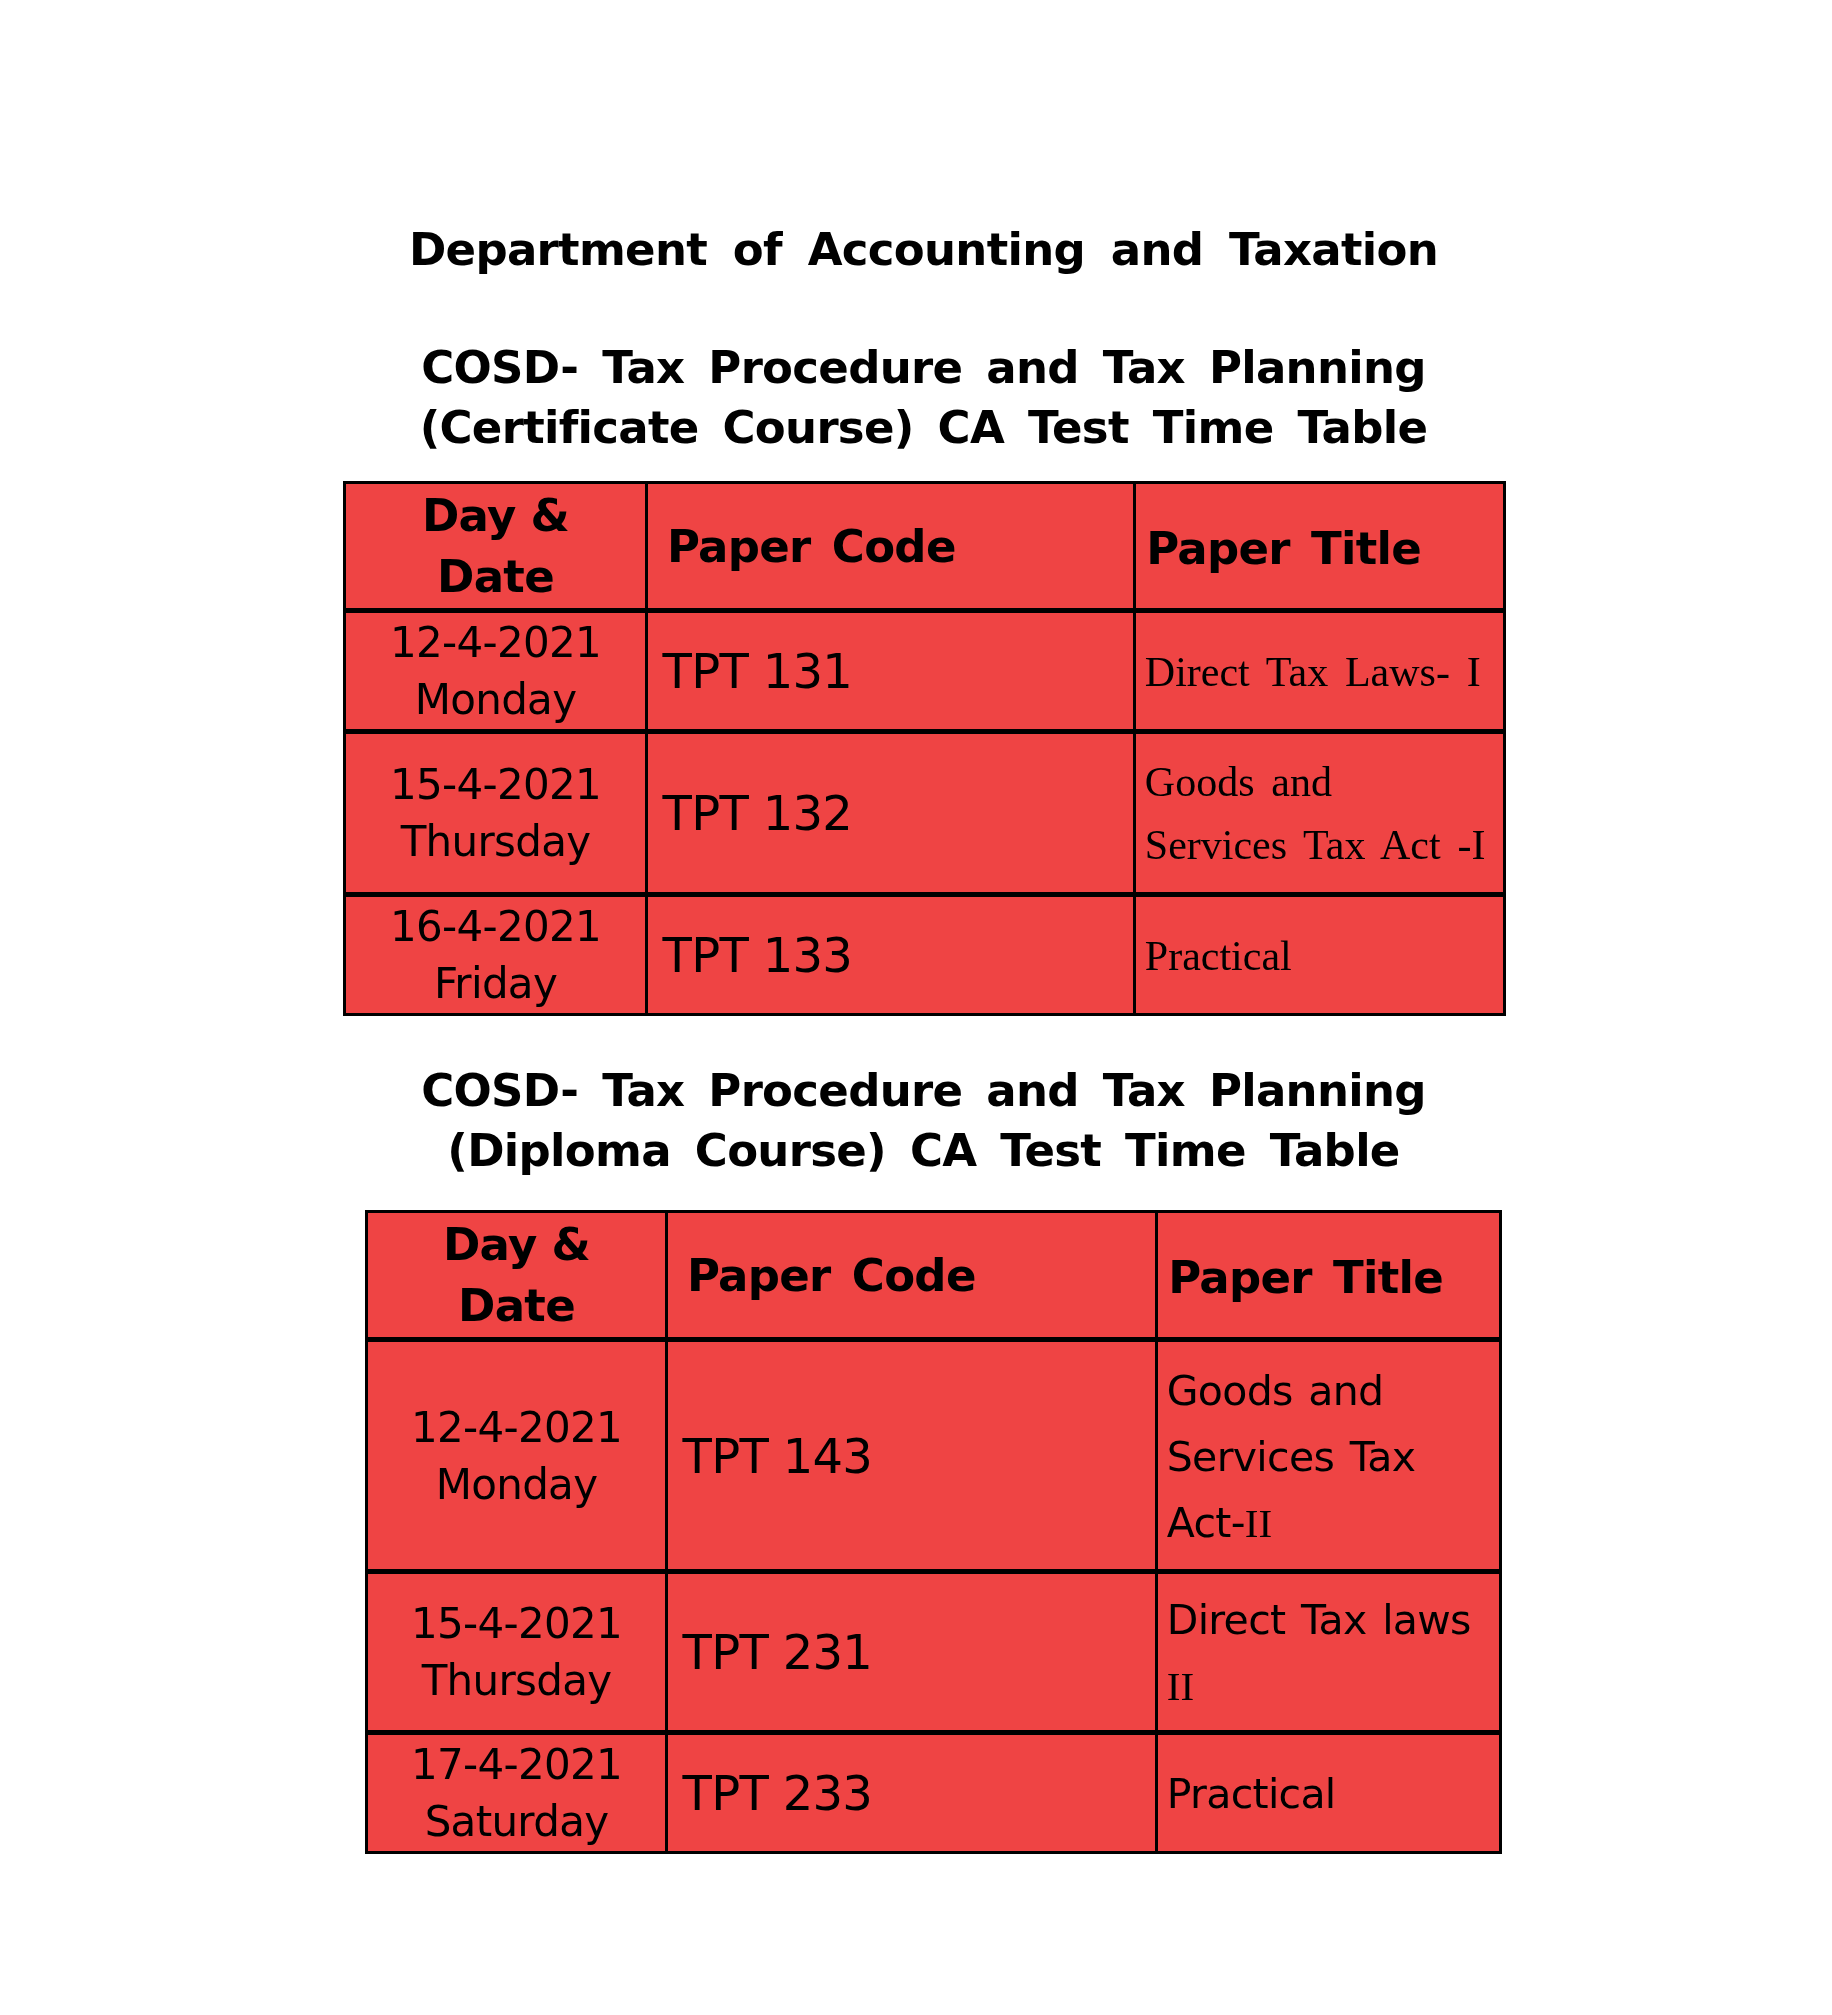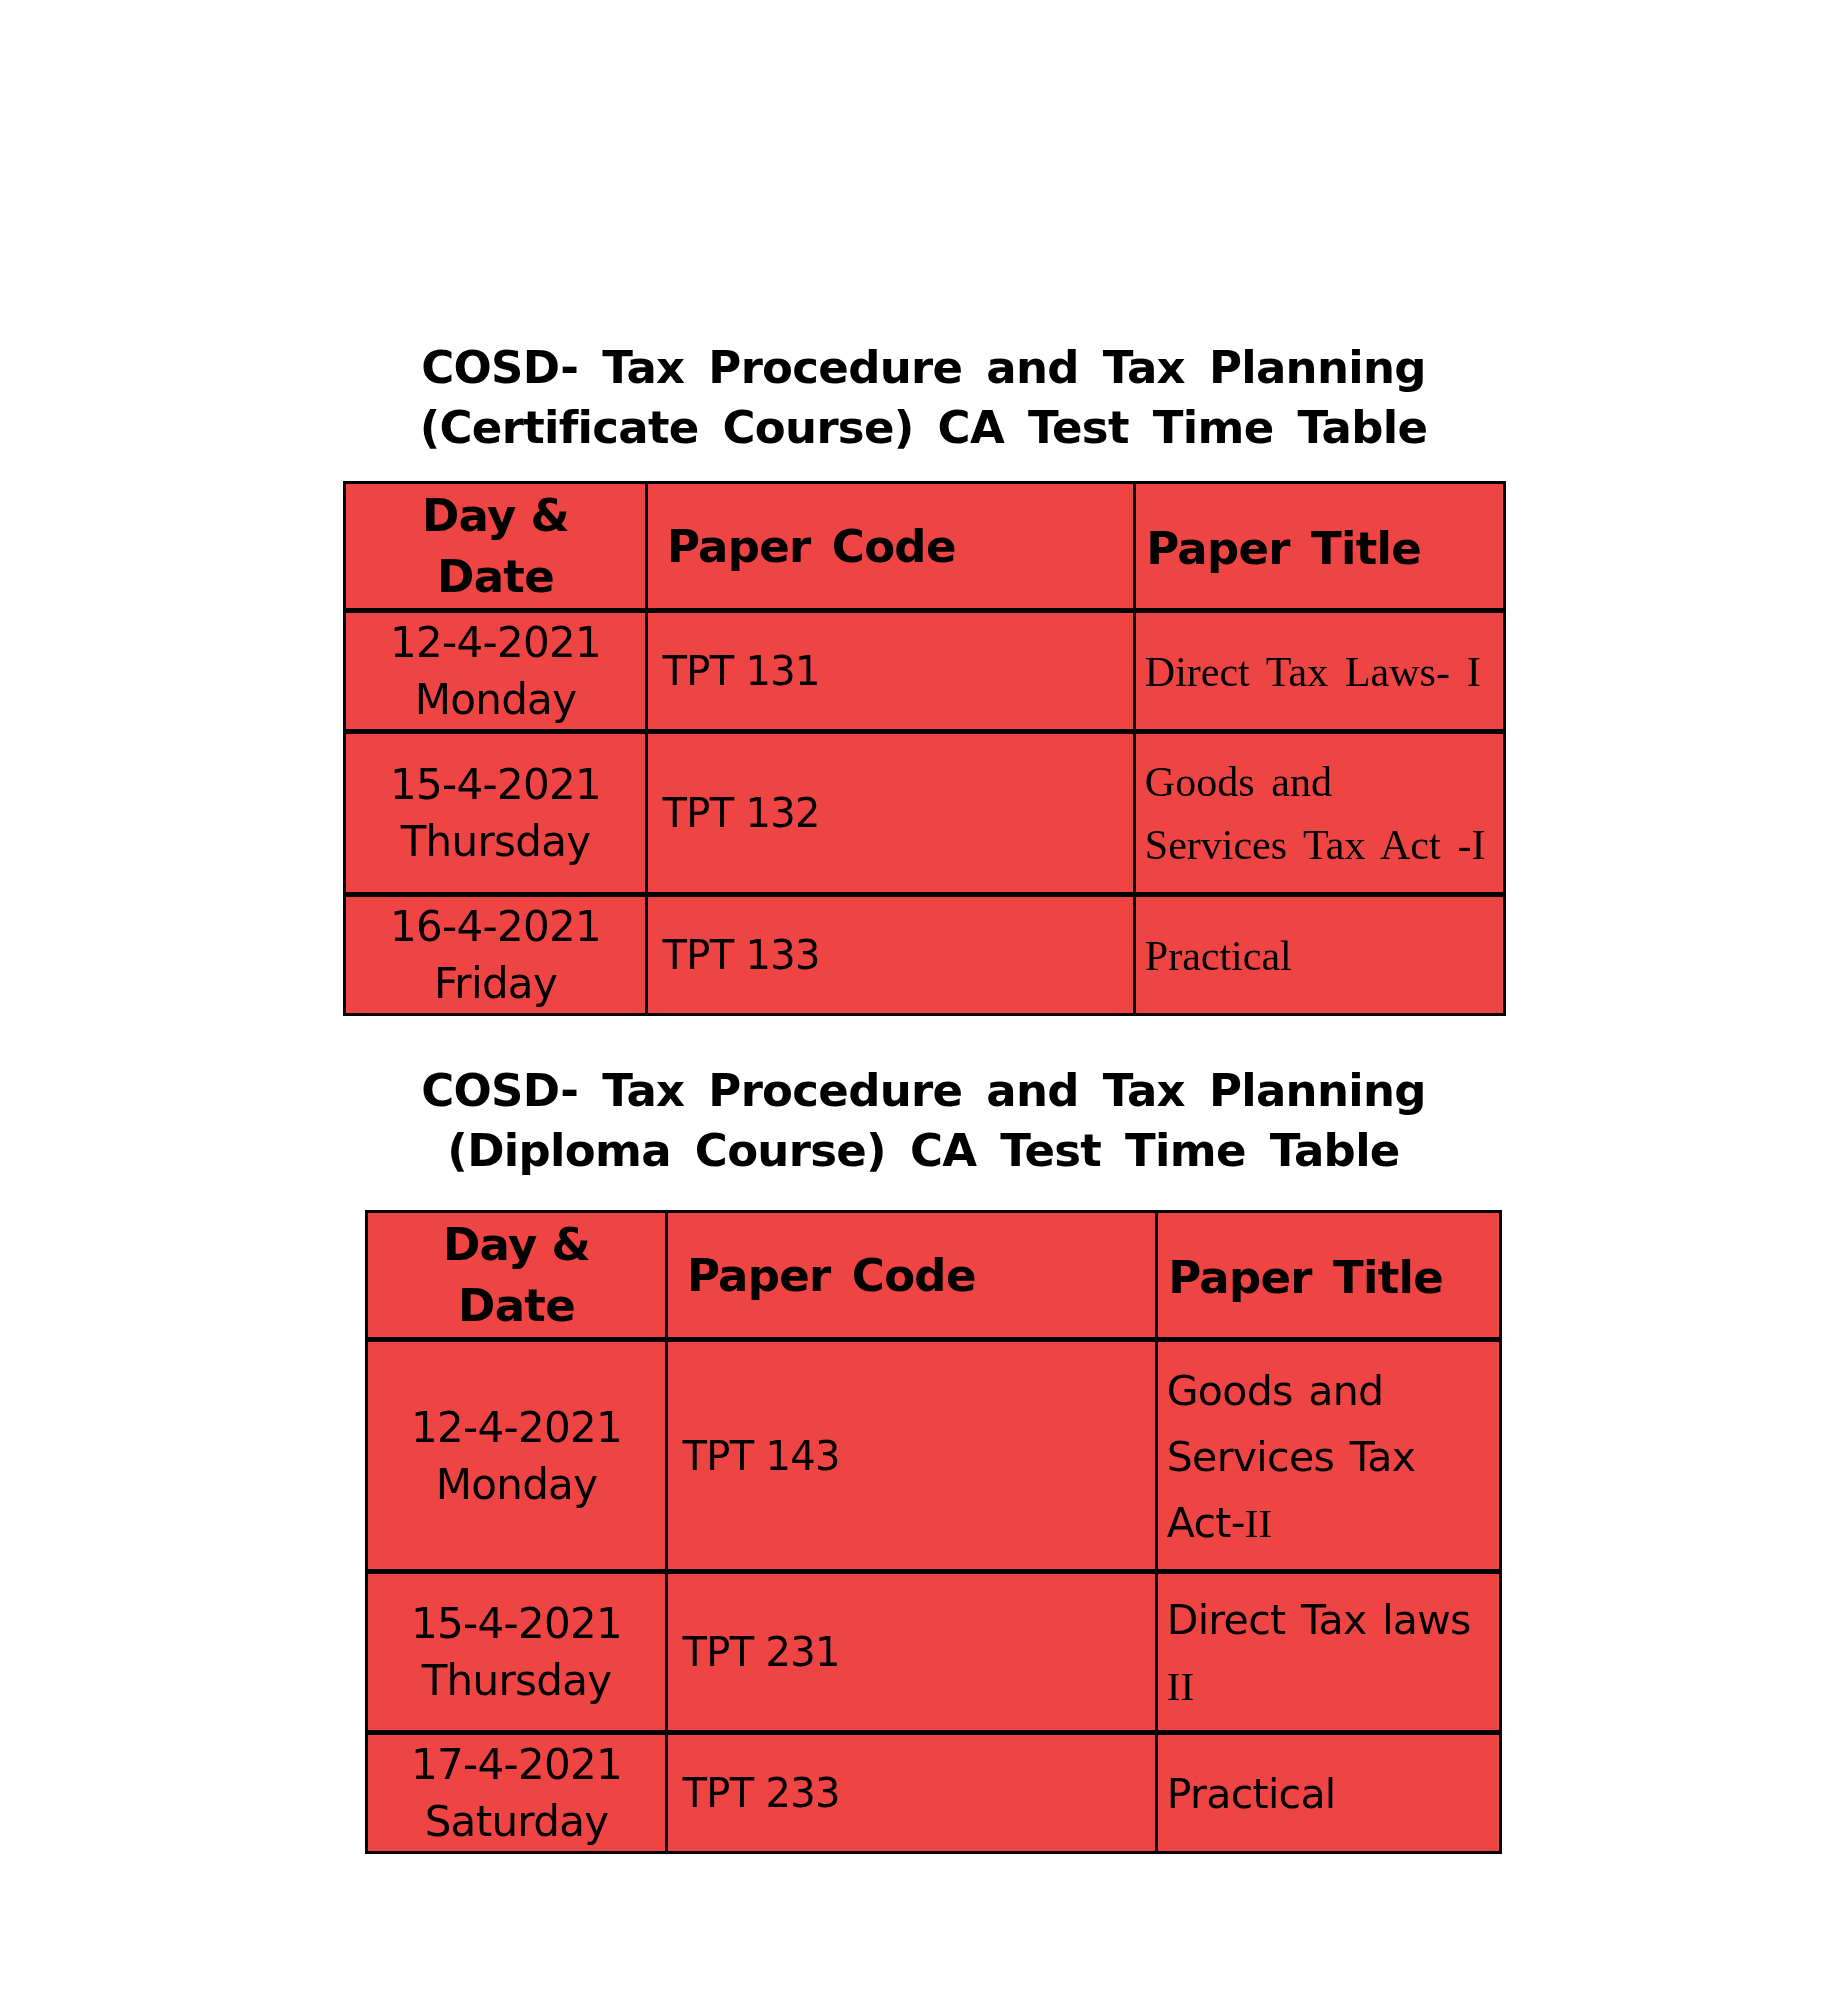--- a/index.html
+++ b/index.html
@@ -102,21 +102,21 @@
 
   
   td.c-date {
     text-align: center;
     font-size: 42px;
     line-height: 57px;
     white-space: pre-line;
     letter-spacing: -0.7px;
   }
   td.c-code {
-    font-size: 40px;
+    font-size: 48px;
     padding-left: 14.6px;
     letter-spacing: -0.7px;
   }
   td.c-title {
     vertical-align: top;
     white-space: pre-line;
     padding: 2.9px 4.4px 0 8.8px;
   }
   #table-certificate td.c-title {
     font-family: "Liberation Serif", serif;
@@ -134,20 +134,21 @@
     font-family: "Liberation Serif", serif;
     letter-spacing: 0;
     text-align: right;
   }
 </style>
 </head>
 <body>
 
 <div class="page">
 
+  <div class="doc-title">Department of Accounting and Taxation</div>
 
   <div class="section-heading" id="heading-certificate">COSD- Tax Procedure and Tax Planning
 (Certificate Course) CA Test Time Table</div>
 
   <table class="tt" id="table-certificate">
     <colgroup>
       <col style="width:302px">
         <col style="width:488px">
         <col style="width:370px">
     </colgroup>

